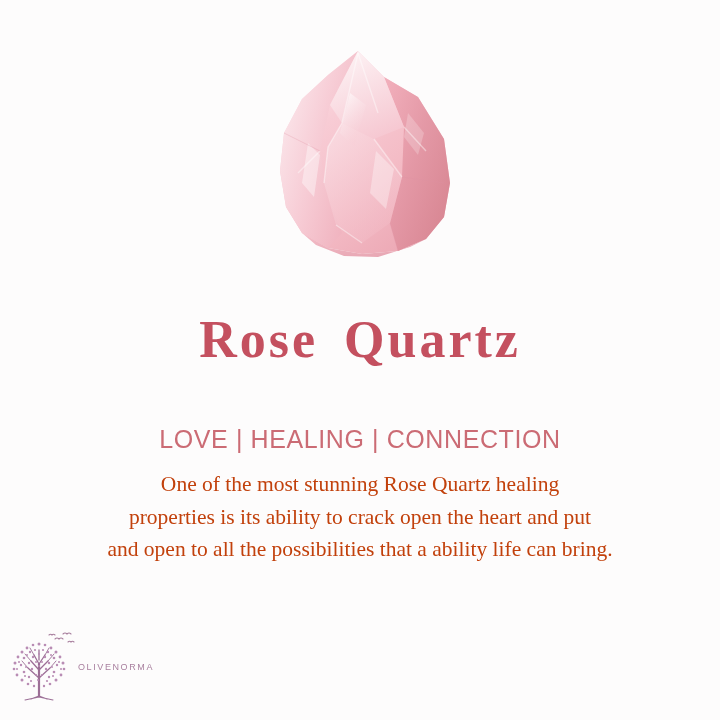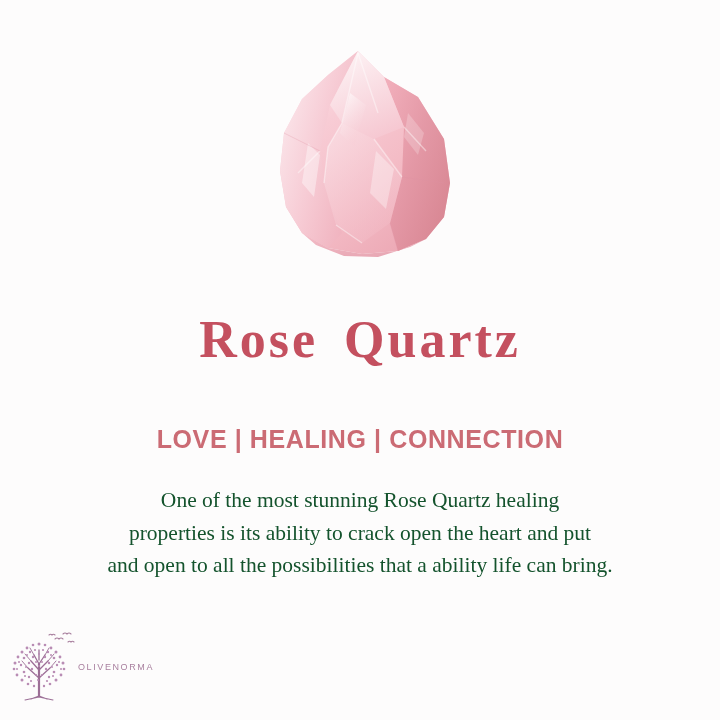--- a/index.html
+++ b/index.html
@@ -48,37 +48,37 @@
     line-height: 1;
     margin-top: 52px;
     text-align: center;
     white-space: nowrap;
   }
 
   
   .subtitle {
     font-family: "Liberation Sans", sans-serif;
     font-size: 25px;
-    font-weight: 700;
+    font-weight: 400;
     color: #cb6b74;
     letter-spacing: 0.6px;
     margin-top: 24px;
     text-align: center;
     white-space: nowrap;
   }
 
   
   .body-copy {
     font-family: "Liberation Serif", "DejaVu Serif", serif;
     font-size: 21.5px;
     font-weight: 400;
-    color: #14532d;
+    color: #c2410c;
     line-height: 1.52;
     text-align: center;
-    margin-top: 30px;
+    margin-top: 14px;
     width: 672px;
   }
   .body-copy .line {
     display: block;
     white-space: nowrap;
   }
 
   
   .logo-block {
     position: absolute;

